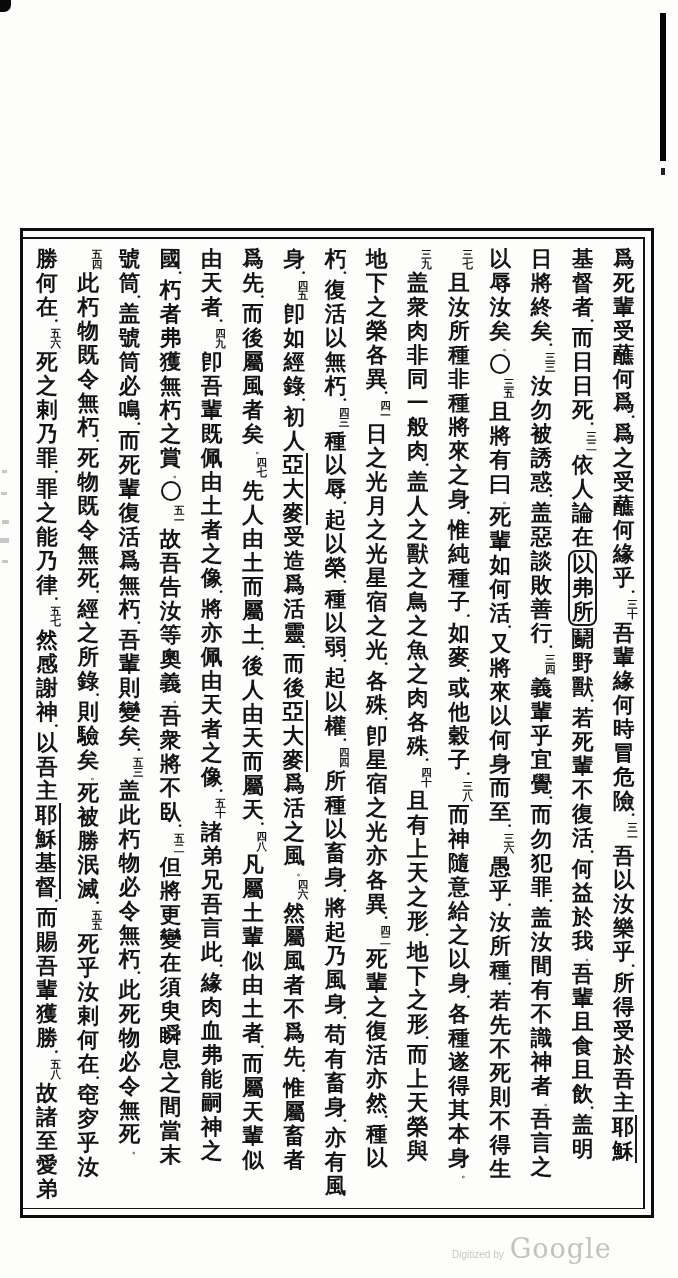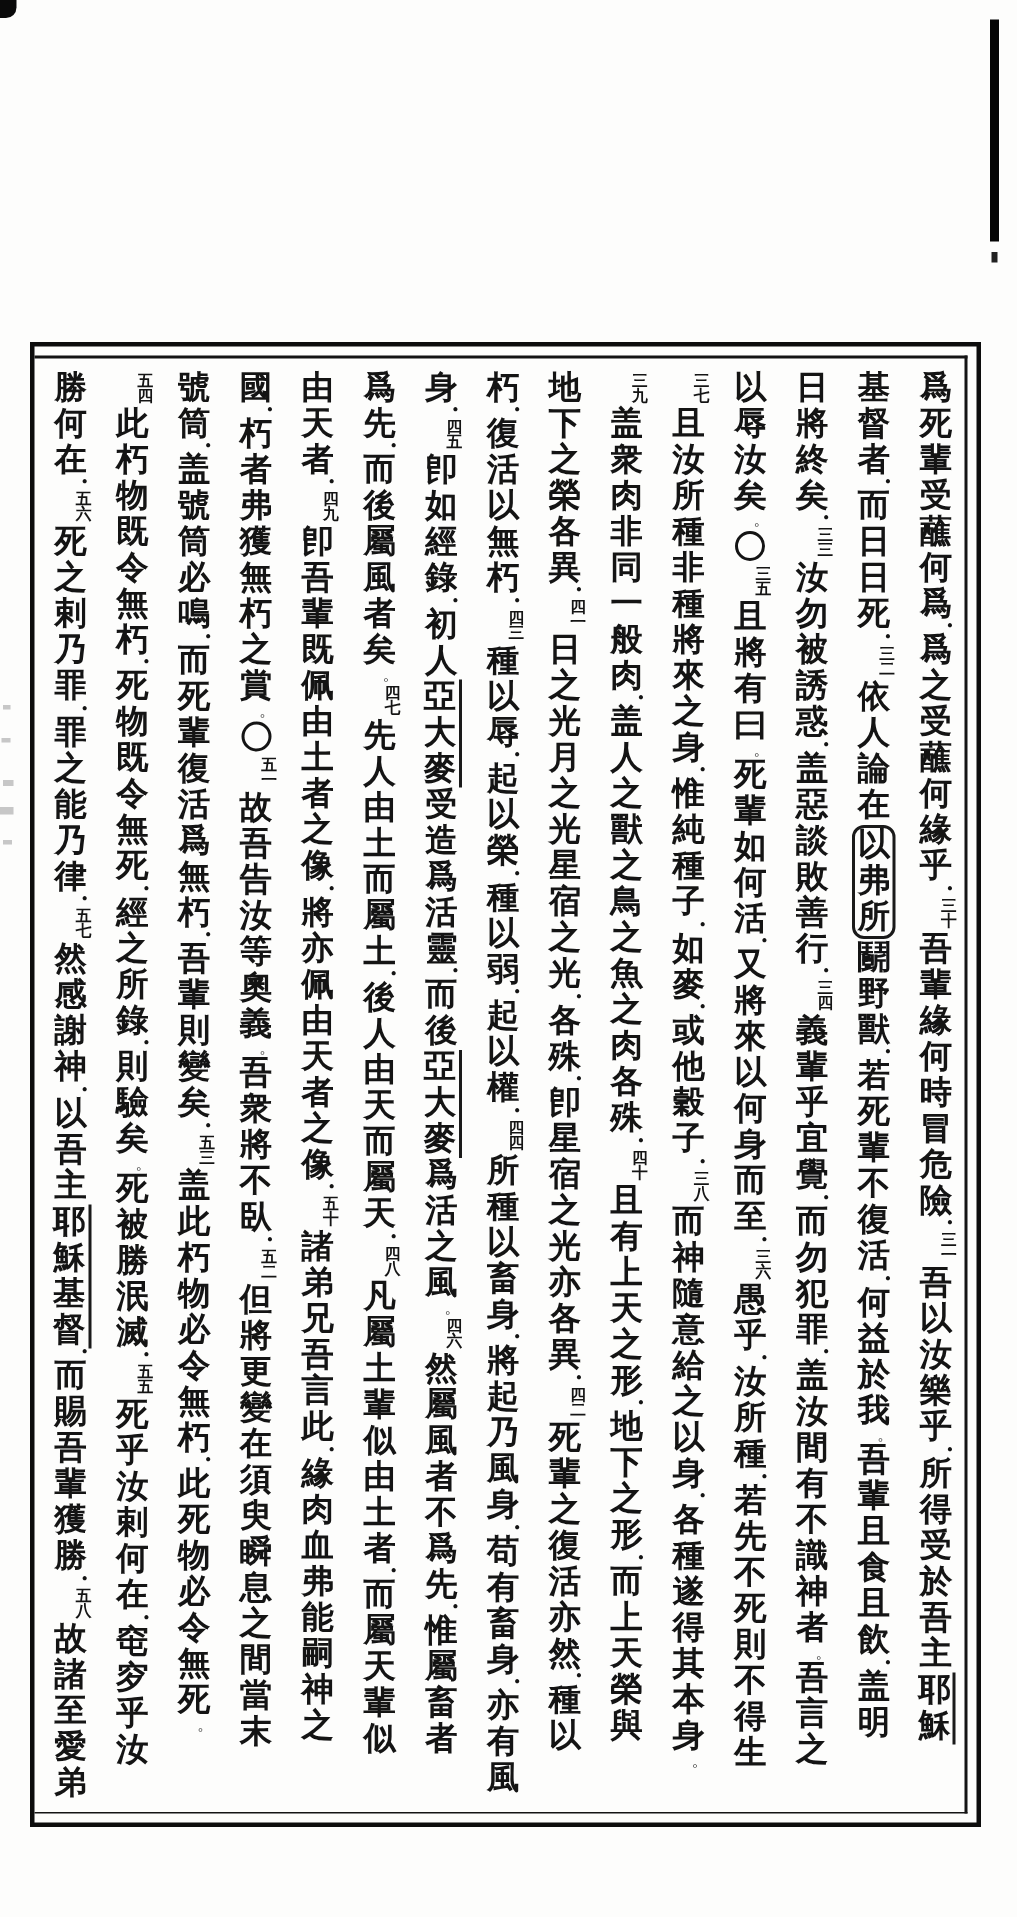--- a/index.html
+++ b/index.html
@@ -825,13 +825,17 @@
           </div>
           <div class="ch">故</div>
           <div class="ch">諸</div>
           <div class="ch">至</div>
           <div class="ch">愛</div>
           <div class="ch">弟</div>
         </div>
       </div>
   </div>
 
+  <div class="watermark">
+    <span class="wm-prefix">Digitized by</span>
+    <span class="wm-brand">Google</span>
+  </div>
 </div>
 
 </body></html>

